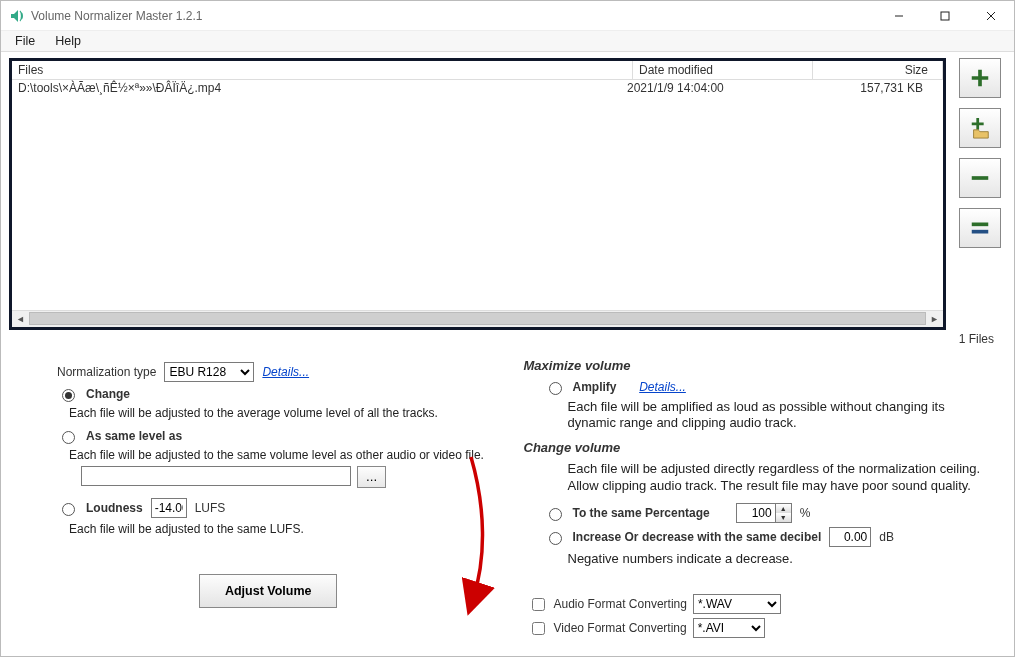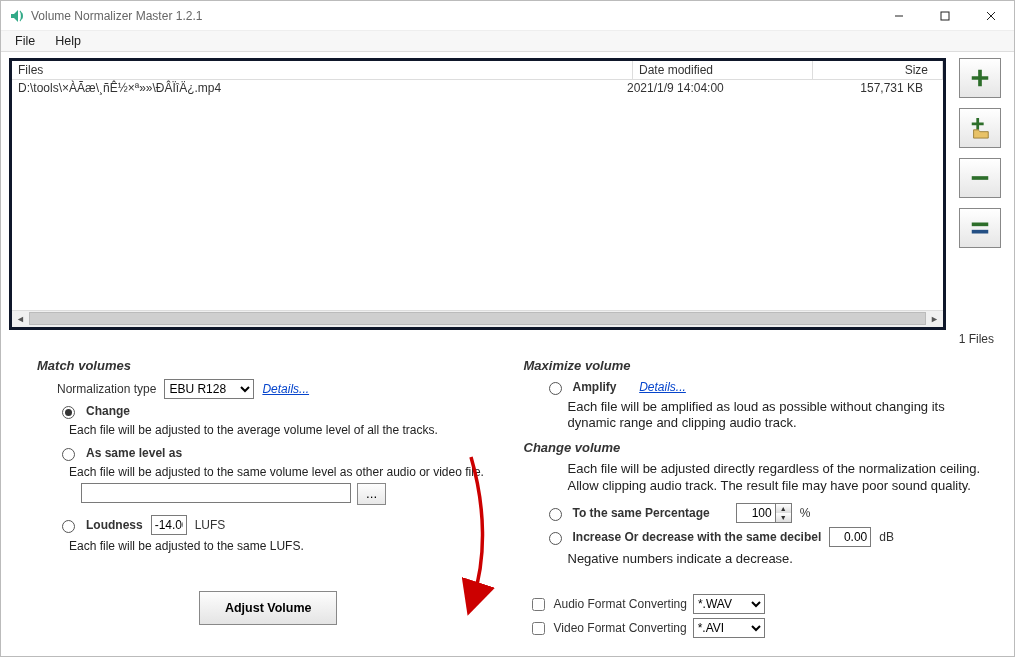--- a/index.html
+++ b/index.html
@@ -132,21 +132,20 @@
             </svg>
         </div>
       </div>
     </div>
 
     <div class="files-count">1 Files</div>
 
     <div class="lower">
 
       <div>
-        <p class="h4">Match volumes</p>
 
         <div class="row-line">
           <span>Normalization type</span>
           <select class="small" style="width:90px">
             <option>EBU R128</option>
           </select>
           <span class="link">Details...</span>
         </div>
 
         <div class="row-line">
@@ -210,21 +209,21 @@
           <span class="radio-label">Increase Or decrease with the same decibel</span>
           <input class="txt" style="width: 42px; text-align: right;" value="0.00">
           <span>dB</span>
         </div>
         <p class="desc2" style="margin-left:44px">Negative numbers indicate a decrease.</p>
 
         <div style="height:14px"></div>
         <div class="chk-row" style="margin-left:4px">
           <input type="checkbox" class="chk" style="">
           <span>Audio Format Converting</span>
-          <select class="small" style="width:72px"><option>*.WAV</option></select>
+          <select class="small" style="width:88px"><option>*.WAV</option></select>
         </div>
         <div class="chk-row" style="margin-left:4px">
           <input type="checkbox" class="chk" style="">
           <span>Video Format Converting</span>
           <select class="small" style="width:72px"><option>*.AVI</option></select>
         </div>
       </div>
     </div>
   </div>
 

